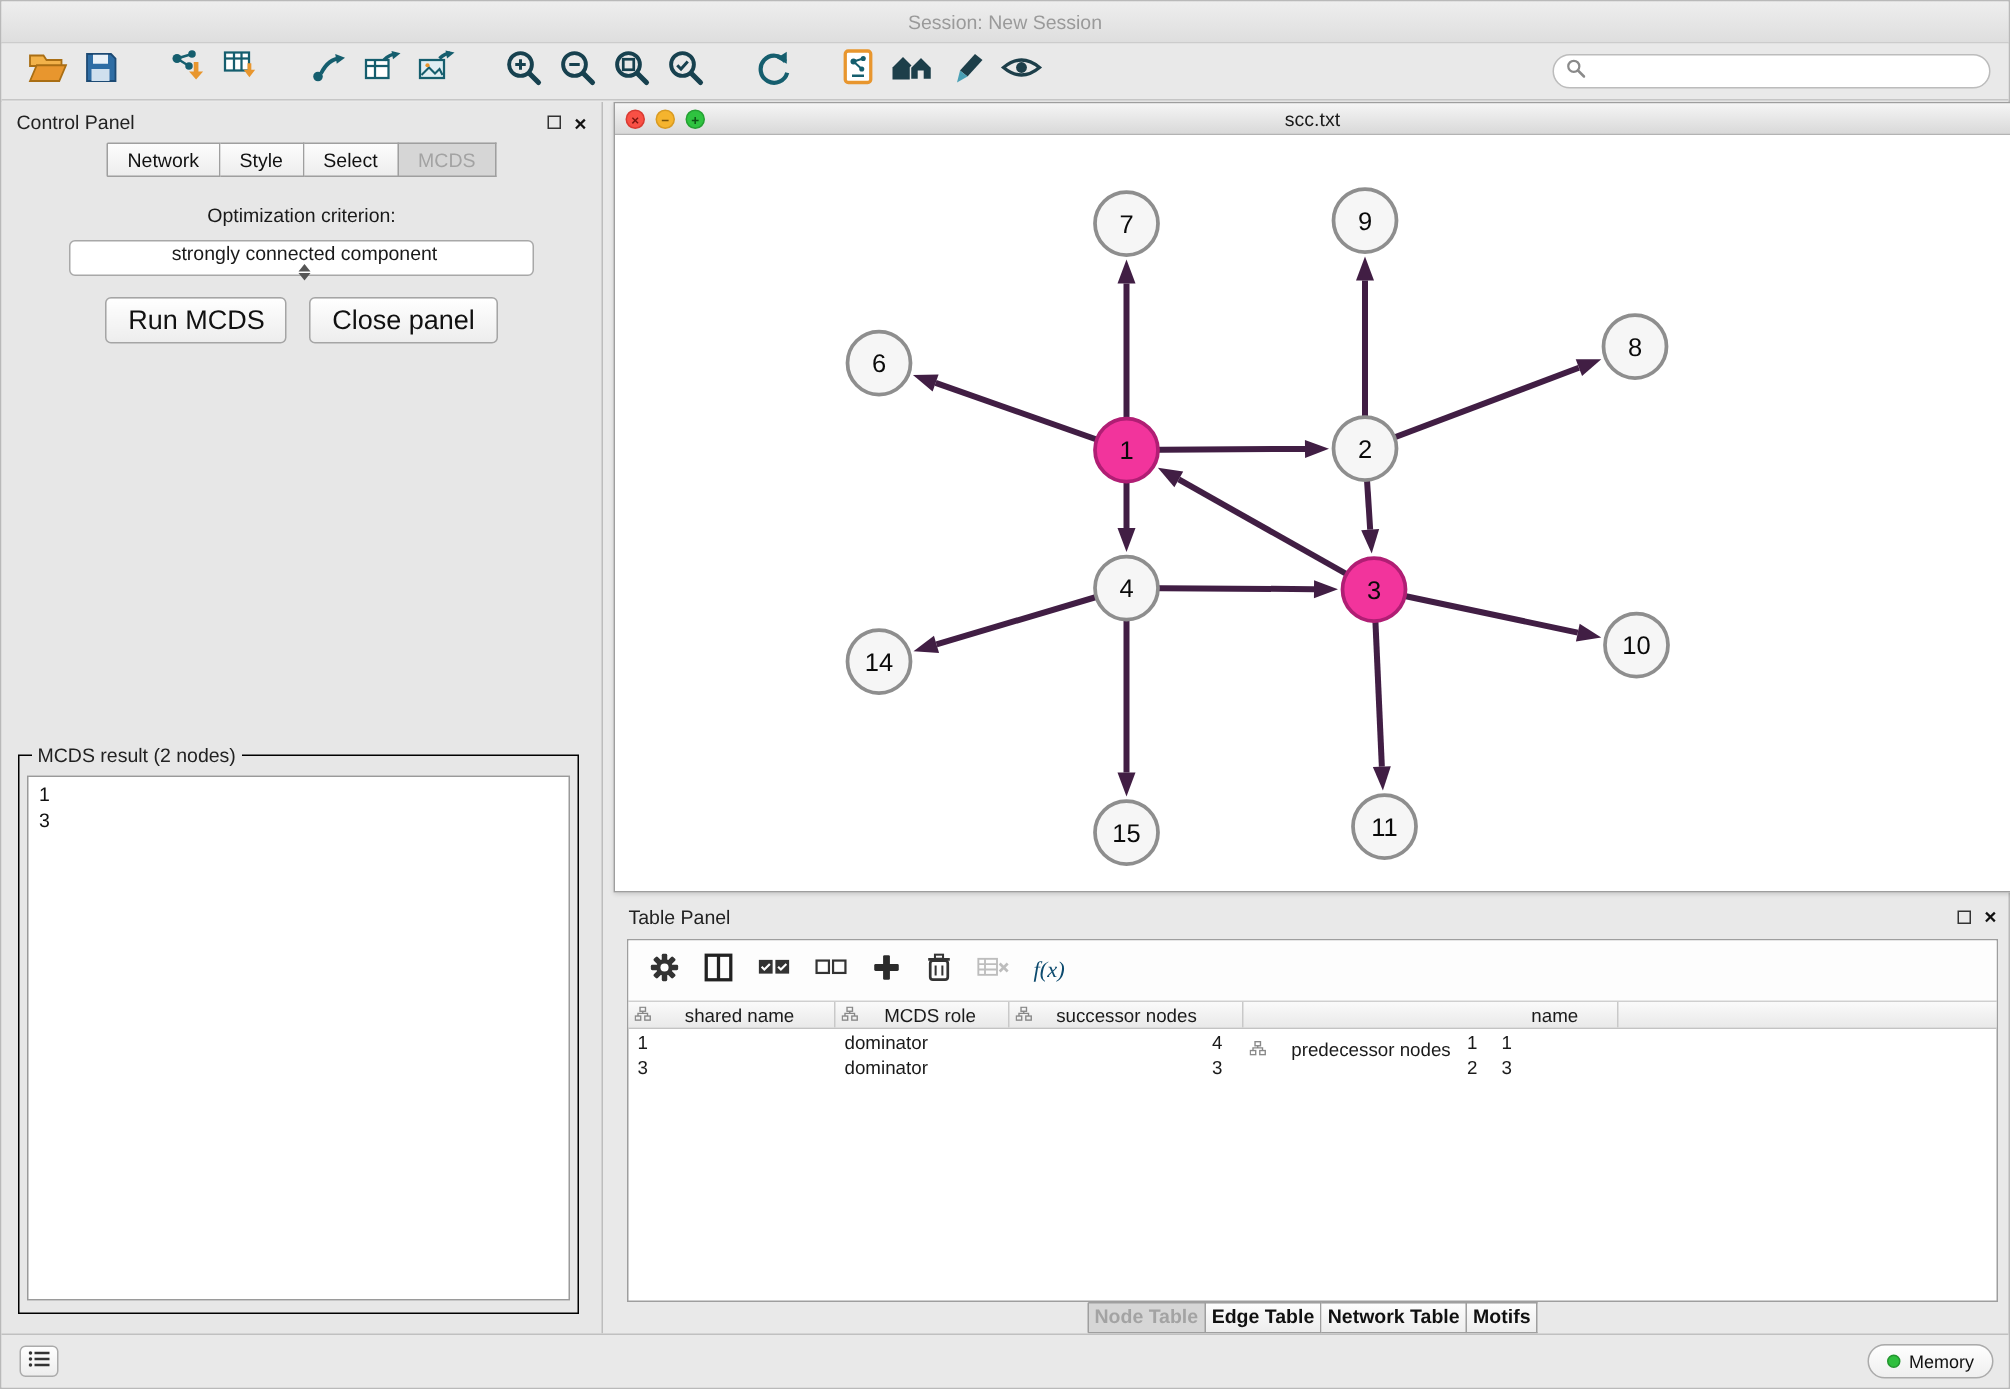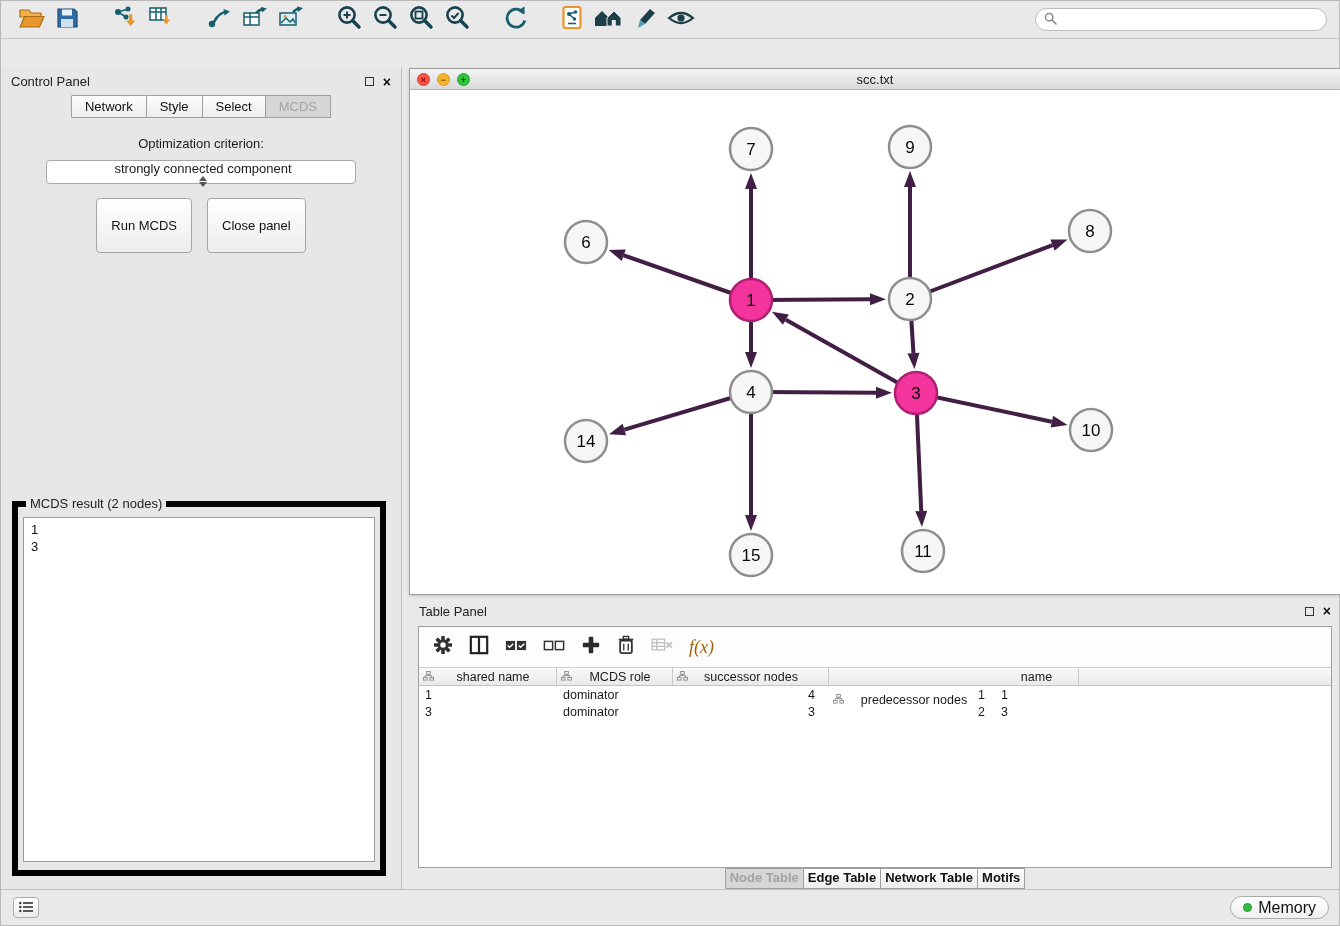--- a/index.html
+++ b/index.html
@@ -39,23 +39,23 @@
   .opt-label { font-size:13px; color:#1a1a1a; margin-bottom:9px; }
   .dropdown { width:310px; height:24px; margin:0 auto 14px auto; background:#ffffff; border:1px solid #a8a8a8;
               border-radius:4px; display:flex; align-items:center; padding:0 6px 0 10px; font-size:13px;flex-direction:column; }
   .dropdown .dd-value { flex:1; text-align:left; }
   .stepper { display:flex; flex-direction:column; gap:1px; align-items:center; }
   .stepper i { width:0; height:0; border-left:4px solid transparent; border-right:4px solid transparent; display:block; }
   .stepper .up { border-bottom:5px solid #555; }
   .stepper .dn { border-top:5px solid #555; }
   .btn-row { display:flex; justify-content:center; gap:15px; }
   .pbtn { background:linear-gradient(#ffffff,#ededed); border:1px solid #a5a5a5; border-radius:4px;
-          font-size:13px; padding:19px 14px; font-family:"Liberation Sans",sans-serif; color:#111; }
+          font-size:18px; padding:4px 14px; font-family:"Liberation Sans",sans-serif; color:#111; }
   .result-fieldset { position:absolute; left:11px; right:15px; top:428px; bottom:13px;
-                     border:6px solid #000000; padding:6px 5px 8px 5px; }
+                     border:1px solid #000000; padding:6px 5px 8px 5px; }
   .result-fieldset legend { font-size:13px; color:#222; padding:0 4px; margin-left:3px; }
   .result-inner { width:100%; height:100%; background:#ffffff; border:1px solid #9a9a9a;
                   font-size:13px; text-align:left; padding:3px 7px; line-height:17px; color:#111; }
 
   
   .network-window { position:absolute; left:408px; top:0; width:932px; height:527px; background:#ffffff;
                     border:1px solid #9e9e9e; box-shadow:0 1px 3px rgba(0,0,0,.15); }
   .net-titlebar { position:relative; height:21px; background:linear-gradient(#f5f5f5,#d9d9d9);
                   border-bottom:1px solid #b3b3b3; text-align:center; font-size:13px; line-height:21px; color:#1a1a1a; }
   .traffic { position:absolute; left:7px; top:4px; display:flex; gap:7px; }
@@ -64,46 +64,49 @@
   .light.yellow { background:#f5b42e; border:1px solid #d99b22; color:#7c5508; }
   .light.green { background:#2fc340; border:1px solid #24a132; color:#0c5416; }
   .graph-wrap { width:930px; height:504px; }
 
   
   .table-panel { position:absolute; left:408px; top:531px; width:932px; bottom:0; }
   .tp-header { height:24px; display:flex; align-items:center; padding:0 10px; font-size:13px; color:#222; }
   .tp-header .ph-title { flex:1; }
   .tp-box { position:absolute; left:9px; right:9px; top:27px; bottom:21px; background:#ffffff; border:1px solid #9e9e9e; }
   .tp-toolbar { height:40px; display:flex; align-items:center; gap:16px; padding:0 14px; background:#fdfdfd; }
-  .fx { font-family:"Liberation Serif", serif; font-style:italic; font-size:18px; color:#a16207; }
+  .fx { font-family:"Liberation Serif", serif; font-style:italic; font-size:15px; color:#0c4a6e; }
   .dtable { width:100%; font-size:12.5px; }
   .dt-headrow { display:flex; height:19px; background:linear-gradient(#fafafa,#e9e9e9); border-top:1px solid #cfcfcf; border-bottom:1px solid #c3c3c3; }
   .dt-hcell { display:flex; align-items:center; border-right:1px solid #c9c9c9; padding:0 4px; }
   .dt-hcell .hlabel { flex:1; text-align:center; color:#1a1a1a; }
   .dt-row { display:flex; height:17px; align-items:center; }
   .dt-cell { padding:0 6px; overflow:hidden; white-space:nowrap; }
   .c0 { width:138px; } .c1 { width:116px;justify-content:flex-end; } .c2 { width:156px; text-align:right; padding-right:14px;justify-content:space-between; }
   .c3 { width:166px; text-align:right; padding-right:10px; } .c4 { width:84px; } .cf { flex:1; border-right:none !important; }
   .tp-tabs { position:absolute; left:0; right:0; bottom:0; height:21px; display:flex; justify-content:center; }
   .tp-tabs .seg-tab { font-weight:bold; padding:1px 4px; }
 
   
   .statusbar { position:absolute; left:0; right:0; bottom:0; height:36px; background:#e9e9e9; border-top:1px solid #c0c0c0; }
   .list-btn { position:absolute; left:12px; top:7px; width:26px; height:21px; background:linear-gradient(#ffffff,#ededed);
               border:1px solid #ababab; border-radius:4px; display:flex; align-items:center; justify-content:center; }
   .memory-btn { position:absolute; right:10px; top:6px; height:23px; background:linear-gradient(#ffffff,#efefef);
                 border:1px solid #ababab; border-radius:12px; display:flex; align-items:center; gap:6px;
-                padding:0 12px; font-size:16px; color:#111; }
+                padding:0 12px; font-size:12px; color:#111; }
   .mem-dot { width:9px; height:9px; border-radius:50%; background:#2fbf3e; border:1px solid #23962f; }
 </style>
 </head>
 <body>
 
 <div class="app">
 
+  <div class="titlebar">
+    <span>Session: New Session</span>
+  </div>
 
   <div class="toolbar">
     <div class="tbtn">
       <span><svg width="28" height="24" viewBox="0 0 28 24">
             <path d="M3 4 h9 l2 3 h10 v4 H3 Z" fill="#f2b24a" stroke="#a96e14" stroke-width="1.2"></path>
             <path d="M3 21 L7.5 10.5 H27 L22.5 21 Z" fill="#e8962e" stroke="#a96e14" stroke-width="1.2"></path>
           </svg></span>
     </div>
     <div class="tbtn">
       <span><svg width="24" height="24" viewBox="0 0 24 24">

